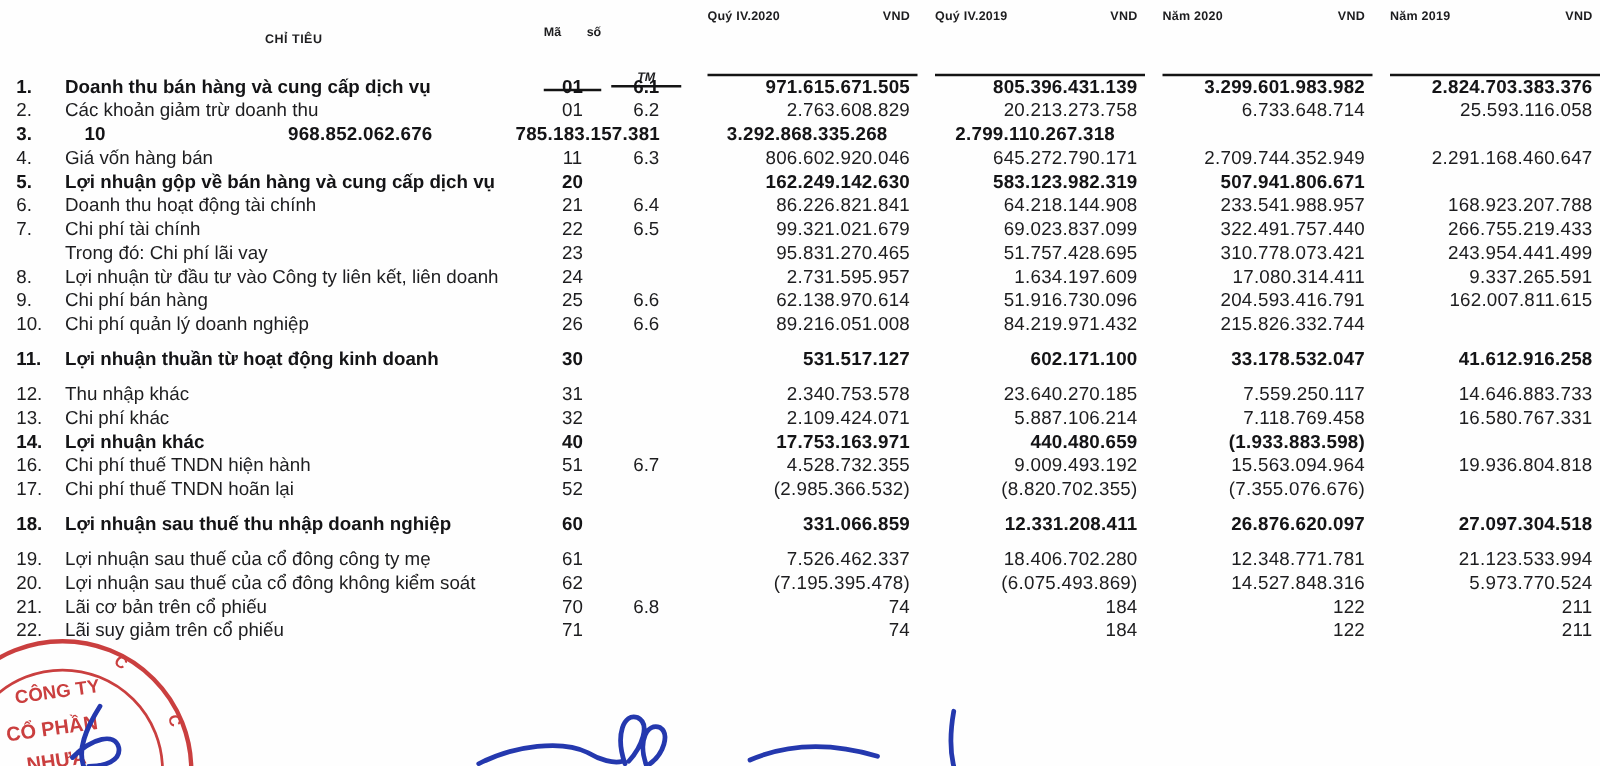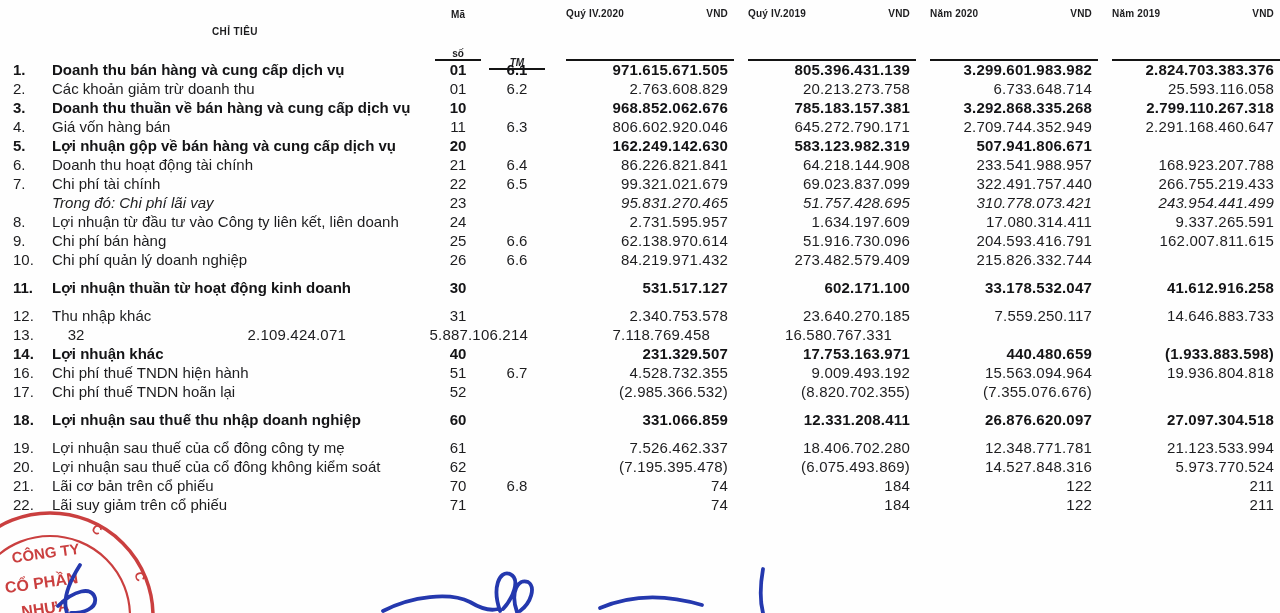--- a/index.html
+++ b/index.html
@@ -11,33 +11,33 @@
   .table{position:relative;width:1280px;}
   .thead{display:flex;height:50px;align-items:stretch;font-size:10px;}
   .c{box-sizing:border-box;}
   .c.num{width:52px;padding-left:13px;flex:none;}
   .c.label{width:382px;padding-right:16px;flex:none;}
   .c.code{width:48px;text-align:center;flex:none;}
   .c.tm{width:70px;text-align:center;flex:none;}
   .c.val{width:182px;text-align:right;padding-right:6px;flex:none;
          font-variant-numeric:tabular-nums;letter-spacing:.2px;}
   .h-label{display:flex;align-items:center;justify-content:center;font-weight:700;letter-spacing:.4px;}
-  .h-code-in{margin:0 auto;width:46px;height:100%;text-align:center;font-weight:700;
-             border-bottom:2.5px solid #141414;display:flex;flex-direction:column;
+  .h-code-in{margin:12px auto;width:46px;height:100%;text-align:center;font-weight:700;
+             border-bottom:2.5px solid #141414;display:flex;flex-direction:row;
              justify-content:space-between;padding-top:3px;}
   .h-tm-in{margin:12px auto;width:56px;height:100%;font-weight:700;
            border-bottom:2.5px solid #141414;display:flex;align-items:flex-end;justify-content:center;font-style:italic;}
   .thead .c.val{padding-right:0;}
   .h-val-in{margin-left:14px;height:100%;border-bottom:2.5px solid #141414;
             display:flex;flex-direction:row;justify-content:space-between;
             text-align:center;padding:2px 6px 1px 0;font-weight:700;}
   .tbody{padding-top:4px;}
   .row{display:flex;align-items:center;line-height:19px;min-height:19px;font-size:15px;}
   .row.bold{font-weight:700;color:#141416;}
-  .row.italic .label,.row.italic .val{font-style:italic;}
+  .row.italic .label,.row.italic .val{}
   .row.gap{margin-top:9px;}
   .overlay{position:absolute;left:0;top:0;pointer-events:none;}
 </style>
 </head>
 <body>
 
 <div class="page">
 
   <div class="table">
     <div class="thead">
@@ -95,21 +95,20 @@
           <div class="c label">Các khoản giảm trừ doanh thu</div>
           <div class="c code">01</div>
           <div class="c tm">6.2</div>
           <div class="c val">2.763.608.829</div>
           <div class="c val">20.213.273.758</div>
           <div class="c val">6.733.648.714</div>
           <div class="c val">25.593.116.058</div>
         </div>
         <div class="row bold">
           <div class="c num">3.</div>
-          <div class="c label">Doanh thu thuần về bán hàng và cung cấp dịch vụ</div>
           <div class="c code">10</div>
           <div class="c tm"></div>
           <div class="c val">968.852.062.676</div>
           <div class="c val">785.183.157.381</div>
           <div class="c val">3.292.868.335.268</div>
           <div class="c val">2.799.110.267.318</div>
         </div>
         <div class="row">
           <div class="c num">4.</div>
           <div class="c label">Giá vốn hàng bán</div>
@@ -177,22 +176,22 @@
           <div class="c val">62.138.970.614</div>
           <div class="c val">51.916.730.096</div>
           <div class="c val">204.593.416.791</div>
           <div class="c val">162.007.811.615</div>
         </div>
         <div class="row">
           <div class="c num">10.</div>
           <div class="c label">Chi phí quản lý doanh nghiệp</div>
           <div class="c code">26</div>
           <div class="c tm">6.6</div>
+          <div class="c val">89.216.051.008</div>
           <div class="c val">84.219.971.432</div>
-          <div class="c val">273.482.579.409</div>
           <div class="c val">215.826.332.744</div>
         </div>
         <div class="row bold gap">
           <div class="c num">11.</div>
           <div class="c label">Lợi nhuận thuần từ hoạt động kinh doanh</div>
           <div class="c code">30</div>
           <div class="c tm"></div>
           <div class="c val">531.517.127</div>
           <div class="c val">602.171.100</div>
           <div class="c val">33.178.532.047</div>
@@ -203,33 +202,33 @@
           <div class="c label">Thu nhập khác</div>
           <div class="c code">31</div>
           <div class="c tm"></div>
           <div class="c val">2.340.753.578</div>
           <div class="c val">23.640.270.185</div>
           <div class="c val">7.559.250.117</div>
           <div class="c val">14.646.883.733</div>
         </div>
         <div class="row">
           <div class="c num">13.</div>
+          <div class="c label">Chi phí khác</div>
           <div class="c code">32</div>
           <div class="c tm"></div>
           <div class="c val">2.109.424.071</div>
           <div class="c val">5.887.106.214</div>
           <div class="c val">7.118.769.458</div>
           <div class="c val">16.580.767.331</div>
         </div>
         <div class="row bold">
           <div class="c num">14.</div>
           <div class="c label">Lợi nhuận khác</div>
           <div class="c code">40</div>
           <div class="c tm"></div>
-          <div class="c val">231.329.507</div>
           <div class="c val">17.753.163.971</div>
           <div class="c val">440.480.659</div>
           <div class="c val">(1.933.883.598)</div>
         </div>
         <div class="row">
           <div class="c num">16.</div>
           <div class="c label">Chi phí thuế TNDN hiện hành</div>
           <div class="c code">51</div>
           <div class="c tm">6.7</div>
           <div class="c val">4.528.732.355</div>

